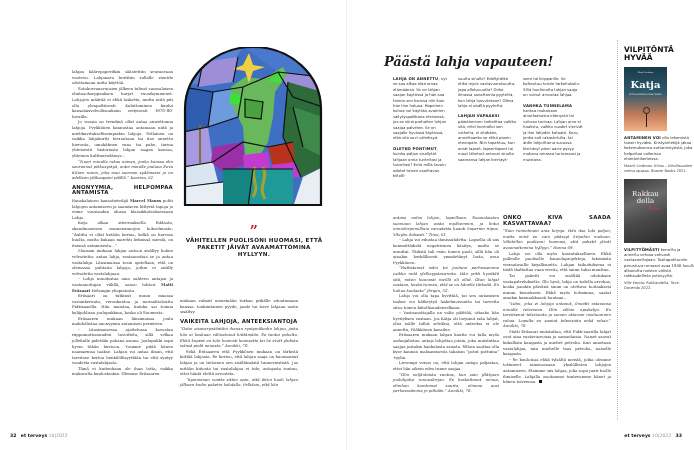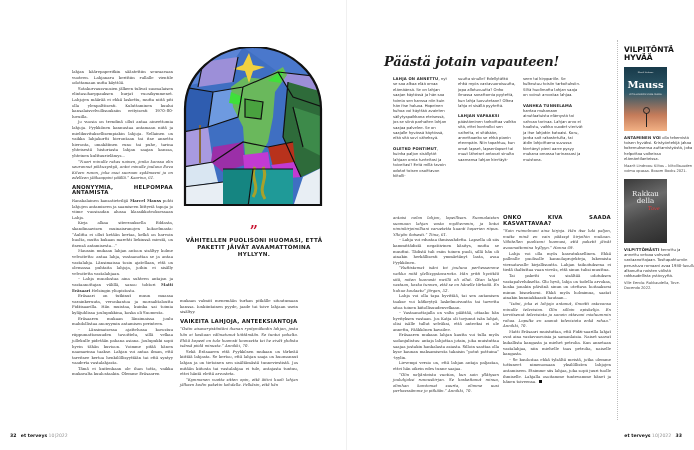--- a/index.html
+++ b/index.html
@@ -111,21 +111,21 @@
     <p>Sekä Eräsaaren että Pyykkösen mukaan on tärkeää kiittää lahjasta. Se kertoo, että lahjan saaja on huomannut lahjan ja on tietoinen sen sisältämästä tunneviestistä. Jos mitään kiitosta tai vastalahjaa ei tule, antajasta tuntuu, ettei häntä elettä arvosteta.</p>
     <p class="quote">”Kymmenen vuotta sitten opin, että äitini kuoli lahjan jälkeen kodin paketin kohdalla. Pelkäsin, että hän</p>
   </div>
 
   <div class="footer-l">
     <b>32</b>
     &nbsp;&nbsp;<b>et terveys</b>
     <span class="fgray">10</span><span class="fgray">|</span><span class="fgray">2022</span>
   </div>
 
-  <div class="title">Päästä jotain vapauteen!</div>
+  <div class="title">Päästä lahja vapauteen!</div>
 
   <div class="sans-col" style="left:393px; top:76px; width:58px;">
     <p><span class="lead">LAHJA ON ANNETTU</span><span>, nyt se saa alkaa elää omaa elämäänsä. Se on lahjan saajan käytössä ja hän saa toimia sen kanssa niin kuin hän itse haluaa. Hopeinen kuhoa voi käyttää avainten säilytyspaikkana eteisessä, jos se siinä parhaiten lahjan saajaa palvelee. Se on saajalle hyvässä käytössä, eikä sitä sovi väheksyä.</span></p>
     <p><span class="lead">OLETKO PONTIMUT</span><span>, kuinka paljon sisällytät lahjaan omia tunteitasi ja toiveitasi? Entä millä tavoin odotat toisen osoittavan kiitolli-</span></p>
   </div>
   <div class="sans-col" style="left:458px; top:76px; width:58px;">
     <p>suutta sinulle? Edellytätkö ehkä myös vastavuoroisuutta, jopa allotuvuutta? Onko ilmassa sanattomia pyytettä, kun lahja luovutetaan? Olkea lahja ei sisällä pyytettä.</p>
     <p><span class="lead">LAHJAN VAPAAKSI</span><span> päästäminen tarkoittaa vaikka sitä, ettei kontrolloi sen vaiheita, ei sitäkään, annettaanko se ehkä pianin eteenpäin. Niin tapahtuu, kun omat lapset, lapsenlapset tai muut läheiset antavat sinulta saamansa lahjan kiertäyk-</span></p>
   </div>
   <div class="sans-col" style="left:523px; top:76px; width:60px;">
@@ -151,21 +151,21 @@
     <p>Tai paketti voi sisältää odotuksen vastapalvelukselta. Olo hyvä, lahja on todella arvokas, koska jonakin päivänä sinun on otettava hoitaaksesi minun bisnekseni. Ehkä myös holmimua, saatat ainakin kunniakkaasti hautaan…</p>
     <p class="quote">”Isäni, joka ei lahjoja antanut, ilmoitti ostavansa minulle television. Olin silloin opiskelija. En tarvitsenut televisiota ja sanoin ottavani mieluummin rahaa. Lopulta en saanut televisiota enkä rahaa.” Annikki, 70.</p>
     <p>Matti Eräsaari muistuttaa, että Fidži-saarilla lahjat ovat aina vastavuoroisia ja samanlaisia. Naiset saavat kukallista kangasta ja miehet petrolia. Kun annetaan vastalahjaa, niin miehelle taas petrolia, naiselle kangasta.</p>
     <p><span>– Se kuulostaa ehkä tylsältä meistä, jotka olemme tottuneet nimenomaan yksilöllisten lahjojen antamiseen. Etsimme siis lahjaa, joka sopii juuri tuolle ihmiselle. Lahjalla osoitamme tuntevamme hänet ja hänen toiveensa.</span><span class="endmark"></span></p>
   </div>
 
   <div class="sidebar">
     <div class="sb-title">VILPITÖNTÄ HYVÄÄ</div>
     <div class="book1">
       <div class="sub" style="top:4px">Maarit Lindroos</div>
-      <div class="bt">Mauss</div>
+      <div class="bt">Katja</div>
       <div class="sub">KIITOLLISUUDEN VOIMA OPASSA</div>
       <div class="dand"></div>
       <div class="stem"></div>
     </div>
     <div class="sb-text"><span class="lead">ANTAMINEN VOI</span><span> olla tekemistä toisen hyväksi. Kristyöntekijä jakaa kokemuksensa auttamistyöstä, joka helpottaa vaikeissa elämäntilanteissa.</span></div>
     <div class="sb-cap">Maarit Lindroos: Kiitos – kiitollisuuden voima opassa. Bosom Books 2021.</div>
     <div class="book2">
       <div class="bt">Rakkau della</div>
       <div class="accent">Tove</div>
     </div>

